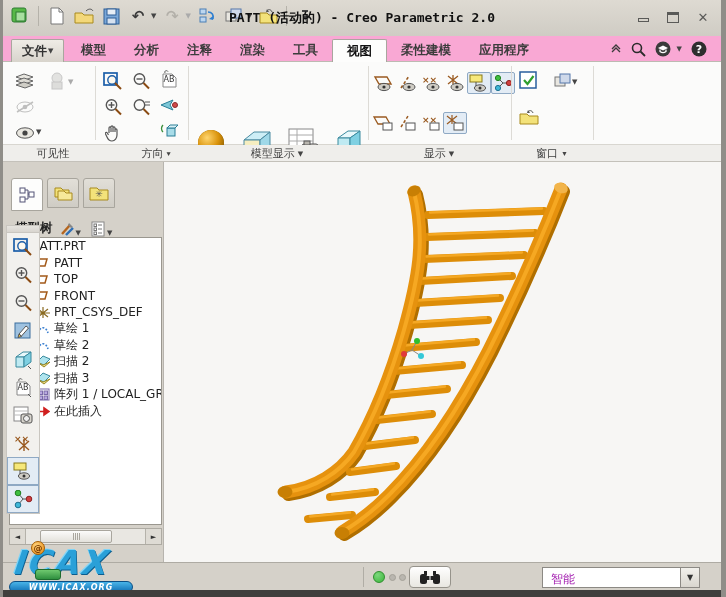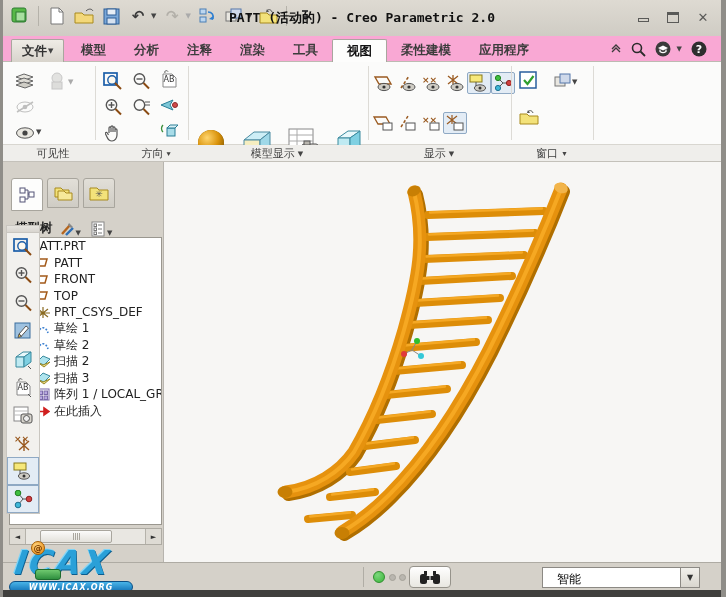--- a/index.html
+++ b/index.html
@@ -82,21 +82,21 @@
 
   
   .statusbar{ position:absolute; left:0; right:0; top:562px; height:28px; background:#d5d1c9; border-top:1px solid #aeaba3; }
   .st-sep{ position:absolute; left:360px; top:4px; width:1px; height:20px; background:#b0ada5; }
   .dot-green{ position:absolute; left:370px; top:8px; width:12px; height:12px; border-radius:50%;
               background:radial-gradient(circle at 35% 30%, #7cd87c, #3cb53c); border:1px solid #2f8f2f; }
   .dot-gray{ position:absolute; top:11px; width:7px; height:7px; border-radius:50%; background:#b9b6af; border:1px solid #a4a199; }
   .findbtn{ position:absolute; left:406px; top:3px; width:42px; height:22px; background:linear-gradient(#ffffff,#e9e7e1);
             border:1px solid #96938b; border-radius:4px; display:flex; align-items:center; justify-content:center; }
   .smartbox{ position:absolute; left:539px; top:4px; width:158px; height:21px; background:#fff; border:1px solid #8c8984; display:flex; }
-  .smartbox .stext{ flex:1; font-size:12px; color:#000000; padding:3px 0 0 14px; }
+  .smartbox .stext{ flex:1; font-size:12px; color:#a21caf; padding:3px 0 0 8px; }
   .smartbox .sdrop{ width:19px; background:linear-gradient(#f2f0eb,#d9d6cf); border-left:1px solid #8c8984;
                     display:flex; align-items:center; justify-content:center; font-size:8px; color:#333; }
 
   
   .icax{ position:absolute; left:6px; top:547px; width:128px; height:46px; z-index:50; }
   .icax .letters{ position:absolute; left:6px; top:-4px; font-size:33px; font-weight:bold; font-style:italic;
                   color:#2aa0d8; letter-spacing:2px; transform:skewX(-8deg);
                   text-shadow:1px 1px 0 #0b5d8e, -1px -1px 0 #7fd4f7; font-family:"DejaVu Sans",sans-serif; }
   .icax .coin{ position:absolute; left:22px; top:-6px; width:14px; height:14px; border-radius:50%;
                background:radial-gradient(circle at 35% 30%, #ffd27a, #e88a12); border:1px solid #a85e00;
@@ -694,30 +694,30 @@
             </span>
           <span>PATT</span>
         </div>
         <div class="tree-row lvl1">
           <span class="tw"></span>
           <span class="ticon">
               <svg width="14" height="11">
                 <path d="M3 2 h8 l-2 7 h-8 z" fill="none" stroke="#a35a1a" stroke-width="1.5"></path>
               </svg>
             </span>
-          <span>FRONT</span>
+          <span>TOP</span>
         </div>
         <div class="tree-row lvl1">
           <span class="tw"></span>
           <span class="ticon">
               <svg width="14" height="11">
                 <path d="M3 2 h8 l-2 7 h-8 z" fill="none" stroke="#a35a1a" stroke-width="1.5"></path>
               </svg>
             </span>
-          <span>TOP</span>
+          <span>FRONT</span>
         </div>
         <div class="tree-row lvl1">
           <span class="tw"></span>
           <span class="ticon">
               <svg width="15" height="13">
                 <path d="M2 11 l10 -8 M2 3 l10 8 M7 1 v11 M1 7 h13" stroke="#8a6a20" stroke-width="1.2" fill="none"></path>
               </svg>
             </span>
           <span>PRT_CSYS_DEF</span>
         </div>

